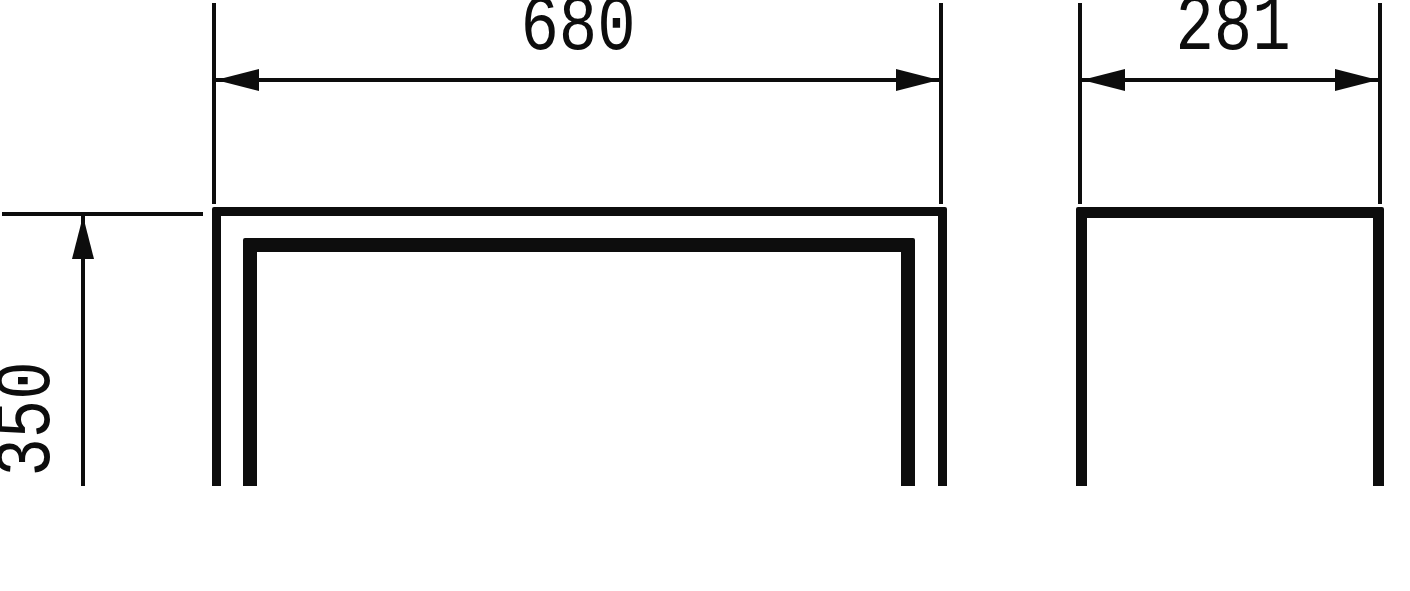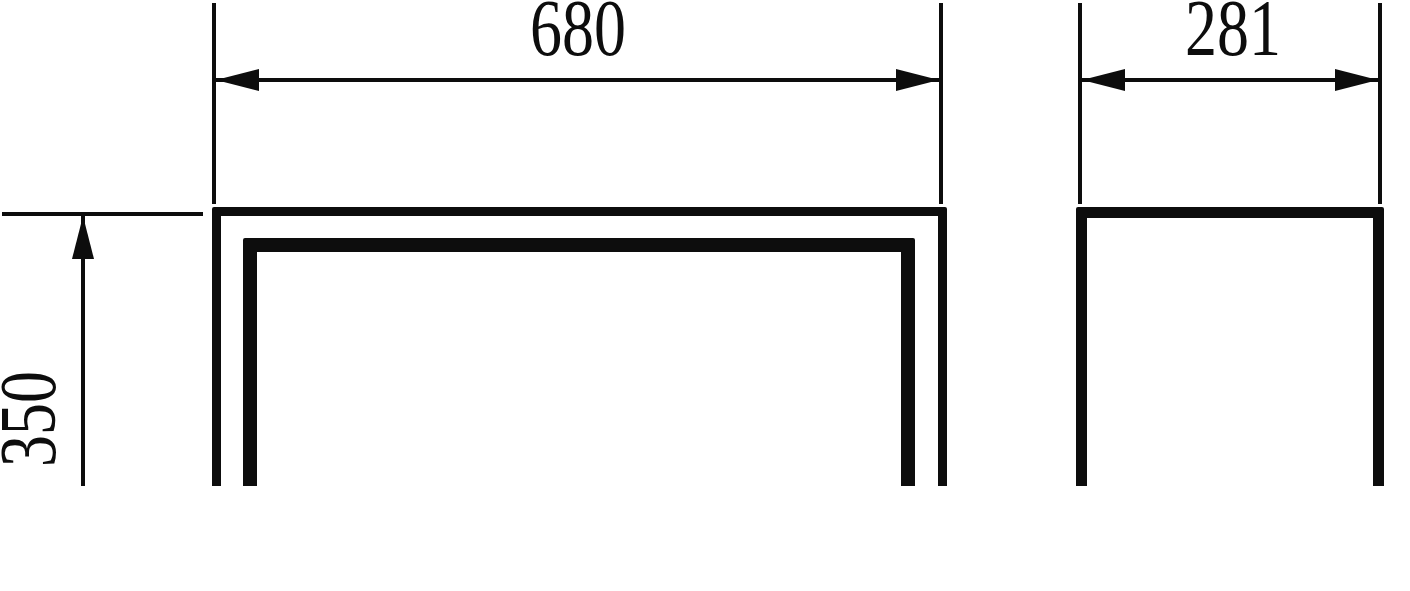--- a/index.html
+++ b/index.html
@@ -10,21 +10,21 @@
     margin: 0;
     padding: 0;
     background: var(--bg-color);
   }
   .canvas {
     position: relative;
     width: 1410px;
     height: 486px;
     background: var(--bg-color);
     overflow: hidden;
-    font-family: Liberation Serif, serif;
+    font-family: Liberation Mono, monospace;
   }
   .ln {
     position: absolute;
     background: var(--line-color);
   }
   .rect {
     position: absolute;
     box-sizing: border-box;
     border-style: solid;
     border-color: var(--line-color);

